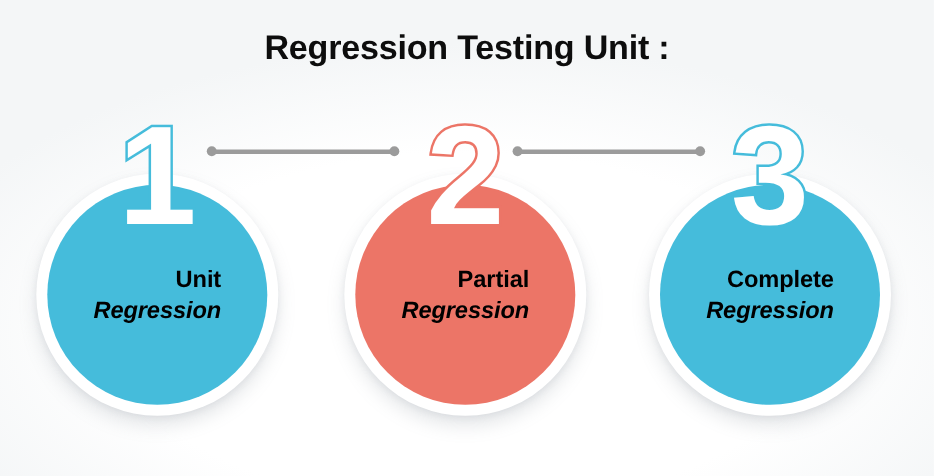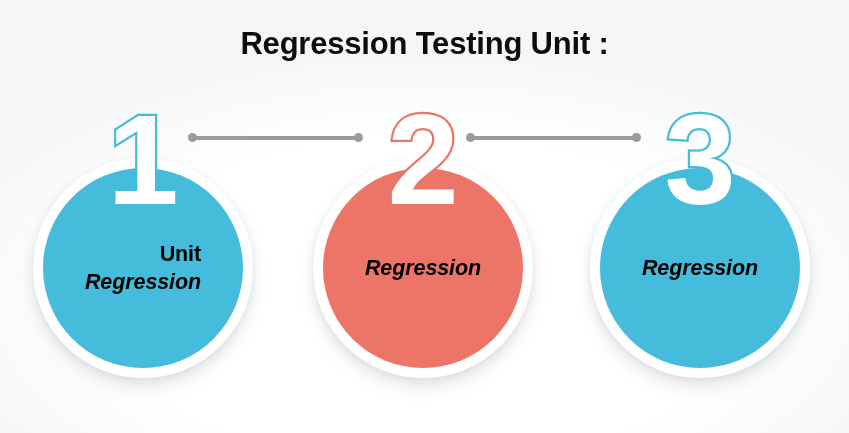--- a/index.html
+++ b/index.html
@@ -168,34 +168,36 @@
       <svg viewBox="0 0 232 130" xmlns="http://www.w3.org/2000/svg">
         <text x="116" y="112" text-anchor="middle">1</text>
       </svg>
     </div>
   </div>
 
   <div class="step coral" id="step-2">
     <div class="halo"></div>
     <div class="disc">
       <div class="label">
+        <span class="l1">Partial</span>
         <span class="l2">Regression</span>
       </div>
     </div>
     <div class="numeral">
       <svg viewBox="0 0 232 130" xmlns="http://www.w3.org/2000/svg">
         <text x="116" y="112" text-anchor="middle">2</text>
       </svg>
     </div>
   </div>
 
   <div class="step teal" id="step-3">
     <div class="halo"></div>
     <div class="disc">
       <div class="label">
+        <span class="l1">Complete</span>
         <span class="l2">Regression</span>
       </div>
     </div>
     <div class="numeral">
       <svg viewBox="0 0 232 130" xmlns="http://www.w3.org/2000/svg">
         <text x="116" y="112" text-anchor="middle">3</text>
       </svg>
     </div>
   </div>
 

